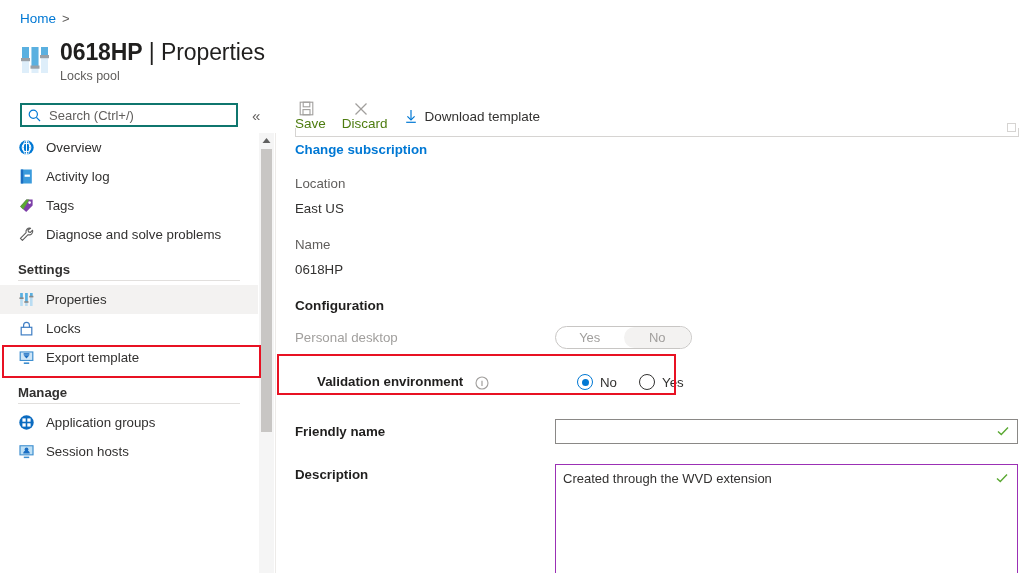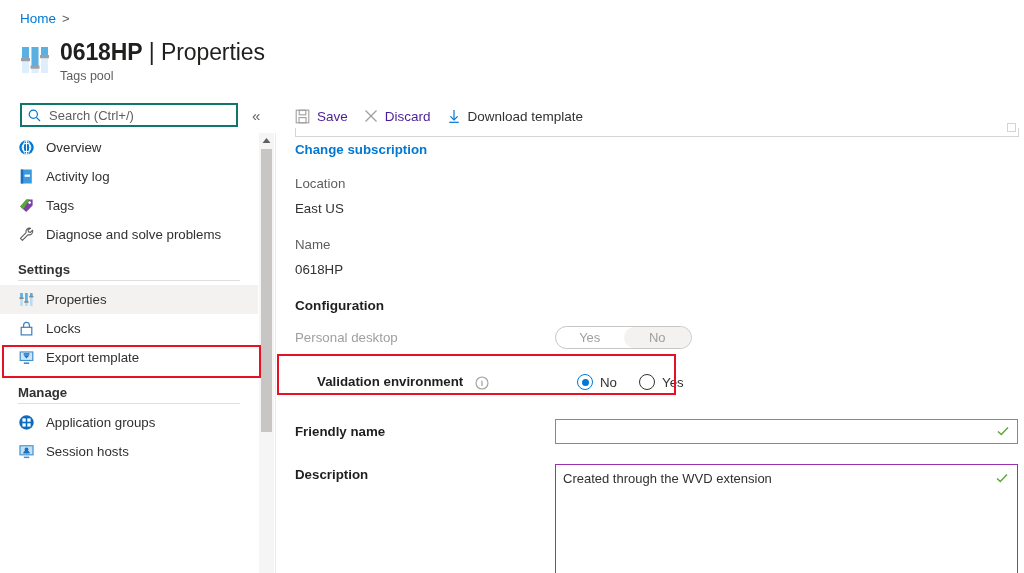--- a/index.html
+++ b/index.html
@@ -77,21 +77,21 @@
   
   .nav-divider { position: absolute; left: 275px; top: 133px; width: 1px; height: 440px; background: #edebe9; }
 
   
   .cmdbar { position: absolute; left: 295px; top: 103px; display: flex; align-items: center; height: 26px; }
   .cmd {
     display: flex; align-items: center; margin-right: 16px;
     font-size: 13.5px; cursor: pointer; user-select: none;
   }
   .cmd .ci { margin-right: 7px; display: flex; align-items: center; }
-  .cmd.disabled { color: #4c1d95; cursor: default; }
+  .cmd.disabled { color: #4d7c0f; cursor: default; flex-direction: column; }
   .cmd.enabled { color: #323130; }
 
   
   .hscroll {
     position: absolute; left: 295px; top: 128px; width: 724px; height: 9px;
     border: 1px solid #d6d4d2; border-top: none; background: #fff;
   }
   .hscroll .nub { position: absolute; right: 2px; top: -5px; width: 9px; height: 9px; border: 1px solid #d6d4d2; background:#fff; }
 
   
@@ -175,21 +175,21 @@
         <rect x="23" y="4" width="7" height="8" fill="#5ab0e0"></rect>
         <rect x="22" y="12" width="9" height="3.2" fill="#9aa0a6"></rect>
       </svg>
     </span>
     <span class="title-text">
       <span class="title-main">
         <span class="bold">0618HP</span>
         <span class="bar">|</span>
         <span class="light">Properties</span>
       </span>
-      <span class="title-sub">Tags pool</span>
+      <span class="title-sub">Locks pool</span>
     </span>
   </div>
 
   <div class="search-wrap">
     <div class="search-box">
       <span class="mag">
         <svg width="13" height="13" viewBox="0 0 13 13">
           <circle cx="5.3" cy="5.3" r="4.1" fill="none" stroke="#0078d4" stroke-width="1.2"></circle>
           <line x1="8.4" y1="8.4" x2="12" y2="12" stroke="#0078d4" stroke-width="1.2"></line>
         </svg>

